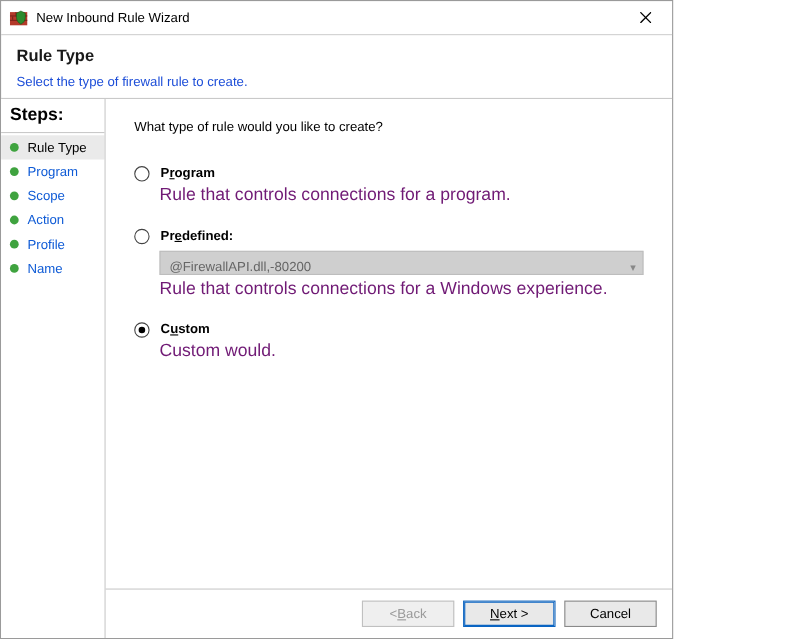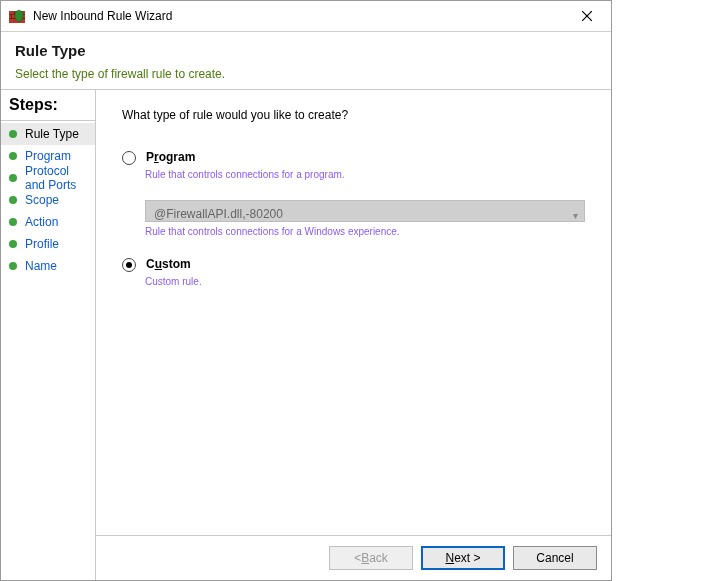--- a/index.html
+++ b/index.html
@@ -48,21 +48,21 @@
   padding: 10px 14px 8px 14px;
 }
 .header-area .page-title {
   font-size: 15px;
   font-weight: bold;
   color: #1a1a1a;
 }
 .header-area .page-subtitle {
   margin-top: 8px;
   font-size: 12px;
-  color: #4d7c0f;
+  color: #1d4ed8;
 }
 .body-area {
   display: flex;
   flex: 1;
   border-top: 1px solid #c9c9c9;
   min-height: 0;
 }
 .steps-pane {
   width: 180px;
   box-sizing: border-box;
@@ -142,22 +142,22 @@
   background: #000;
   border-radius: 50%;
   left: 2.5px; top: 2.5px;
 }
 .option .opt-label {
   font-weight: bold;
   font-size: 12px;
 }
 .opt-desc {
   margin-left: 23px;
-  font-size: 10px;
-  color: #8b5cf6;
+  font-size: 16px;
+  color: #701a75;
   margin-top: 2px;
 }
 .predef-select {
   margin: 6px 0 4px 23px;
   height: 22px;
   width: 440px;
   display: flex;
   align-items: flex-end;
   justify-content: space-between;
   padding: 0 6px 0 8px;
@@ -247,24 +247,20 @@
         <div class="step-item current">
           <span class="step-bullet"></span>
           <span>Rule Type</span>
         </div>
         <div class="step-item">
           <span class="step-bullet"></span>
           <span>Program</span>
         </div>
         <div class="step-item">
           <span class="step-bullet"></span>
-          <span>Protocol and Ports</span>
-        </div>
-        <div class="step-item">
-          <span class="step-bullet"></span>
           <span>Scope</span>
         </div>
         <div class="step-item">
           <span class="step-bullet"></span>
           <span>Action</span>
         </div>
         <div class="step-item">
           <span class="step-bullet"></span>
           <span>Profile</span>
         </div>
@@ -283,33 +279,37 @@
         <div class="option-block">
           <div class="option">
             <span class="radio"></span>
             <span class="opt-label"><span>P</span><span class="accel">r</span><span>ogram</span></span>
           </div>
           <div class="opt-desc">Rule that controls connections for a program.</div>
         </div>
 
 
         <div class="option-block">
+          <div class="option">
+            <span class="radio"></span>
+            <span class="opt-label"><span>Pr</span><span class="accel">e</span><span>defined:</span></span>
+          </div>
           <div class="predef-select">
             <span>@FirewallAPI.dll,-80200</span>
             <span class="chevron">▾</span>
           </div>
           <div class="opt-desc">Rule that controls connections for a Windows experience.</div>
         </div>
 
         <div class="option-block">
           <div class="option selected">
             <span class="radio"></span>
             <span class="opt-label"><span>C</span><span class="accel">u</span><span>stom</span></span>
           </div>
-          <div class="opt-desc">Custom rule.</div>
+          <div class="opt-desc">Custom would.</div>
         </div>
 
       </div>
 
       <div class="footer">
         <div class="btn disabled">
             <span>&lt; </span>
             <span class="accel">B</span>
             <span>ack</span>
           </div>

